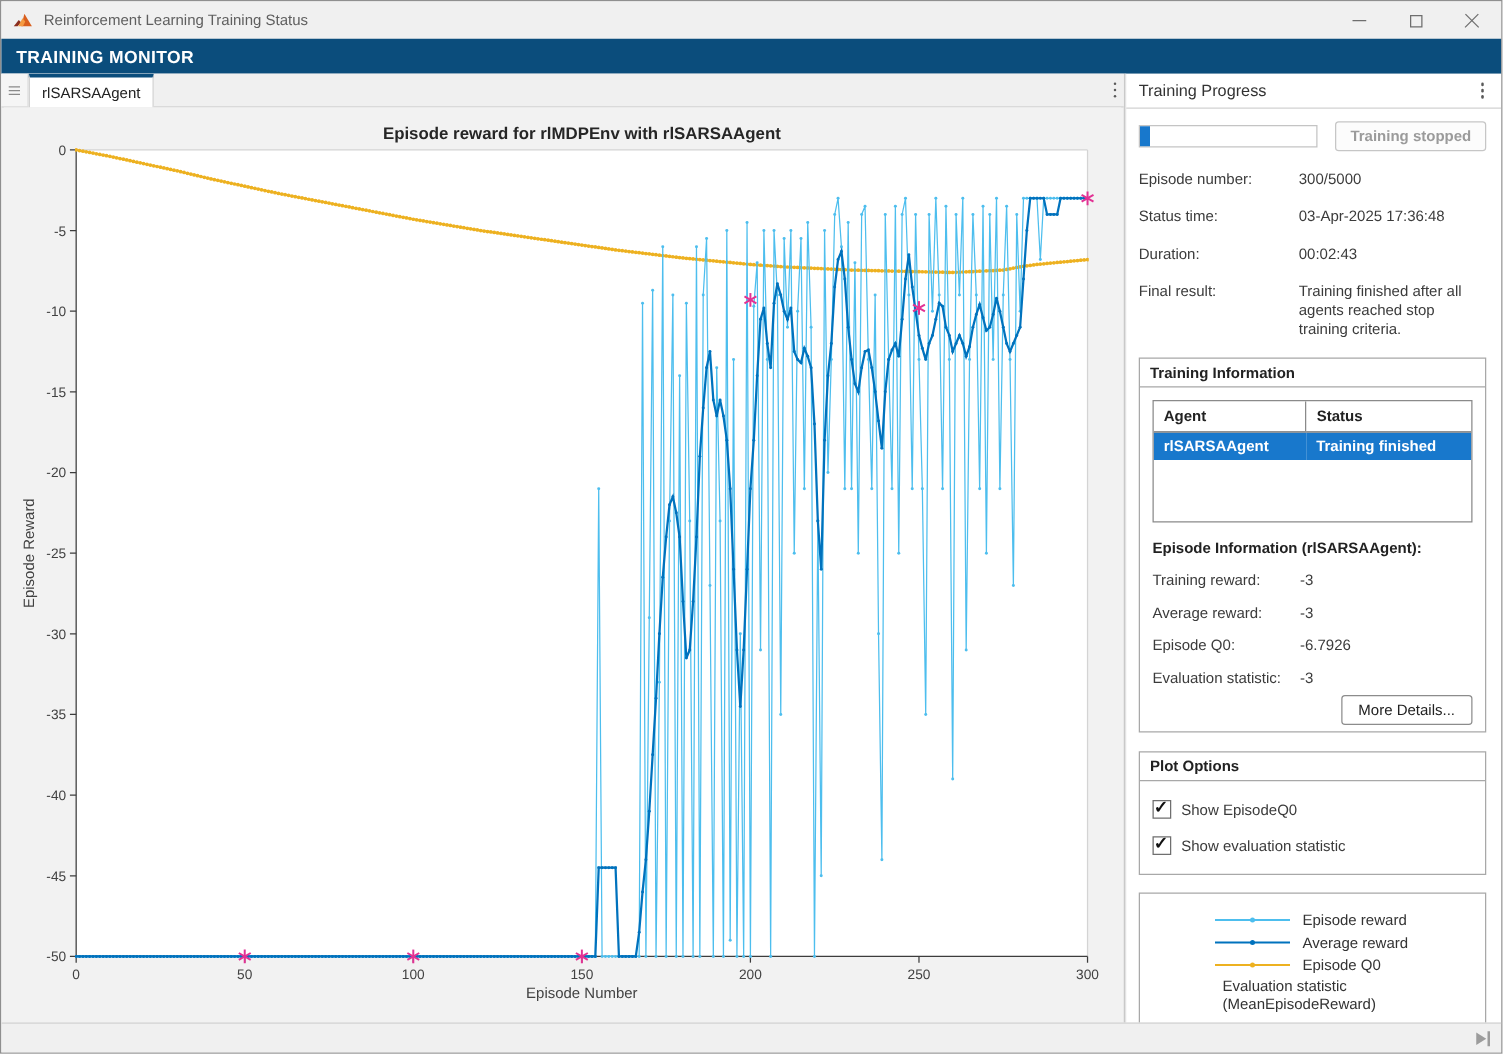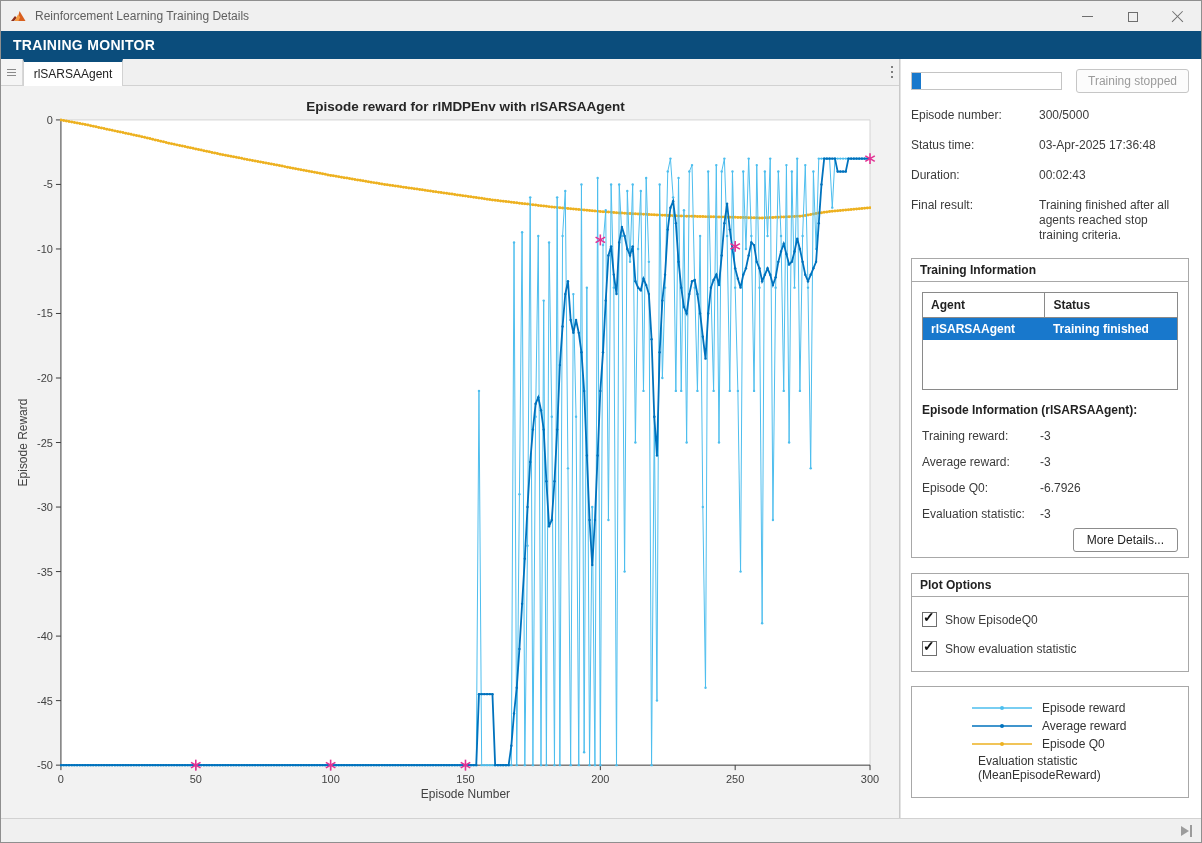--- a/index.html
+++ b/index.html
@@ -30,21 +30,21 @@
   .figure{position:absolute;top:27px;left:2px;right:2px;bottom:0;background:#f2f2f2;}
   .figure svg{display:block;width:100%;height:100%;}
   
   .right-panel{flex:1;background:#ffffff;border-left:1px solid #e3e3e3;display:flex;flex-direction:column;min-width:0;}
   .rp-header{height:27px;border-bottom:1px solid #d2d2d2;display:flex;align-items:center;padding:0 8px 0 10px;font-size:13px;color:#333;flex:none;}
   .rp-header .vdots{margin-left:auto;}
   .rp-body{padding:10px 12px 0 10px;overflow:hidden;flex:1;font-size:12px;color:#3b3b3b;}
   .progress-row{display:flex;align-items:center;}
   .pbar{flex:1;height:16px;border:1px solid #c4c4c4;background:#fff;margin-right:14px;}
   .pbar-fill{height:100%;width:6%;}
-  .btn-disabled{padding:4px 11px;border:1px solid #c6c6c6;border-radius:3px;color:#9b9b9b;background:#fcfcfc;font-size:12px;}
+  .btn-disabled{padding:4px 11px;border:1px solid #c6c6c6;border-radius:3px;color:#9b9b9b;background:#fcfcfc;font-size:12px;font-weight:bold;}
   .inforow{display:flex;margin-top:15px;line-height:1.25;justify-content:space-between;}
   .inforow .lbl{width:128px;flex:none;}
   .inforow .val{width:160px;}
   .groupbox{border:1px solid #a8a8a8;margin-top:15px;background:#fff;}
   .gb-title{font-weight:bold;font-size:12px;color:#222;padding:4px 8px;border-bottom:1px solid #a8a8a8;}
   .gb-body{padding:10px;}
   .tablewrap{border:1px solid #8a8a8a;height:96px;background:#fff;overflow:hidden;}
   table.agents{width:100%;border-collapse:collapse;font-size:12px;}
   table.agents th{text-align:left;font-weight:bold;color:#222;padding:5px 8px;border-bottom:1px solid #8a8a8a;}
   table.agents th + th{border-left:1px solid #8a8a8a;}
@@ -73,21 +73,21 @@
 <body>
 
 <div class="window">
 
   <div class="titlebar">
     <svg width="17" height="15" viewBox="0 0 17 15">
       <polygon points="1,12 5,7 7,9 4,12" fill="#8a2e1f"></polygon>
       <polygon points="7,12 9.5,2 15.5,12" fill="#d95f1e"></polygon>
       <polygon points="4.5,12 8,5.5 10.2,8.2 8.4,12" fill="#f59b42"></polygon>
     </svg>
-    <span class="apptitle">Reinforcement Learning Training Details</span>
+    <span class="apptitle">Reinforcement Learning Training Status</span>
     <div class="wincontrols">
       <div class="wbtn">
           <span class="glyph-min"></span>
         </div>
       <div class="wbtn">
           <span class="glyph-max"></span>
         </div>
       <div class="wbtn">
           <span class="glyph-close">
             <span></span>
@@ -1093,20 +1093,28 @@
             <line x1="728.2368602791856" y1="158.062" x2="737.7631397208144" y2="163.562" stroke="#E23294" stroke-width="1.6"></line>
             <line x1="737.7631397208144" y1="158.062" x2="728.2368602791856" y2="163.562" stroke="#E23294" stroke-width="1.6"></line>
             <line x1="868" y1="67.32" x2="868" y2="78.32" stroke="#E23294" stroke-width="1.6"></line>
             <line x1="863.2368602791856" y1="70.07" x2="872.7631397208144" y2="75.57" stroke="#E23294" stroke-width="1.6"></line>
             <line x1="872.7631397208144" y1="70.07" x2="863.2368602791856" y2="75.57" stroke="#E23294" stroke-width="1.6"></line>
           </svg>
       </div>
     </div>
 
     <div class="right-panel">
+      <div class="rp-header">
+        <span>Training Progress</span>
+        <div class="vdots">
+            <i></i>
+            <i></i>
+            <i></i>
+          </div>
+      </div>
       <div class="rp-body">
         <div class="progress-row">
           <div class="pbar">
               <div class="pbar-fill" id="pbar-fill" style="background: rgb(24, 120, 204); width: 6%;"></div>
             </div>
           <span class="btn-disabled">Training stopped</span>
         </div>
 
         <div class="inforow">
             <span class="lbl">Episode number:</span>

